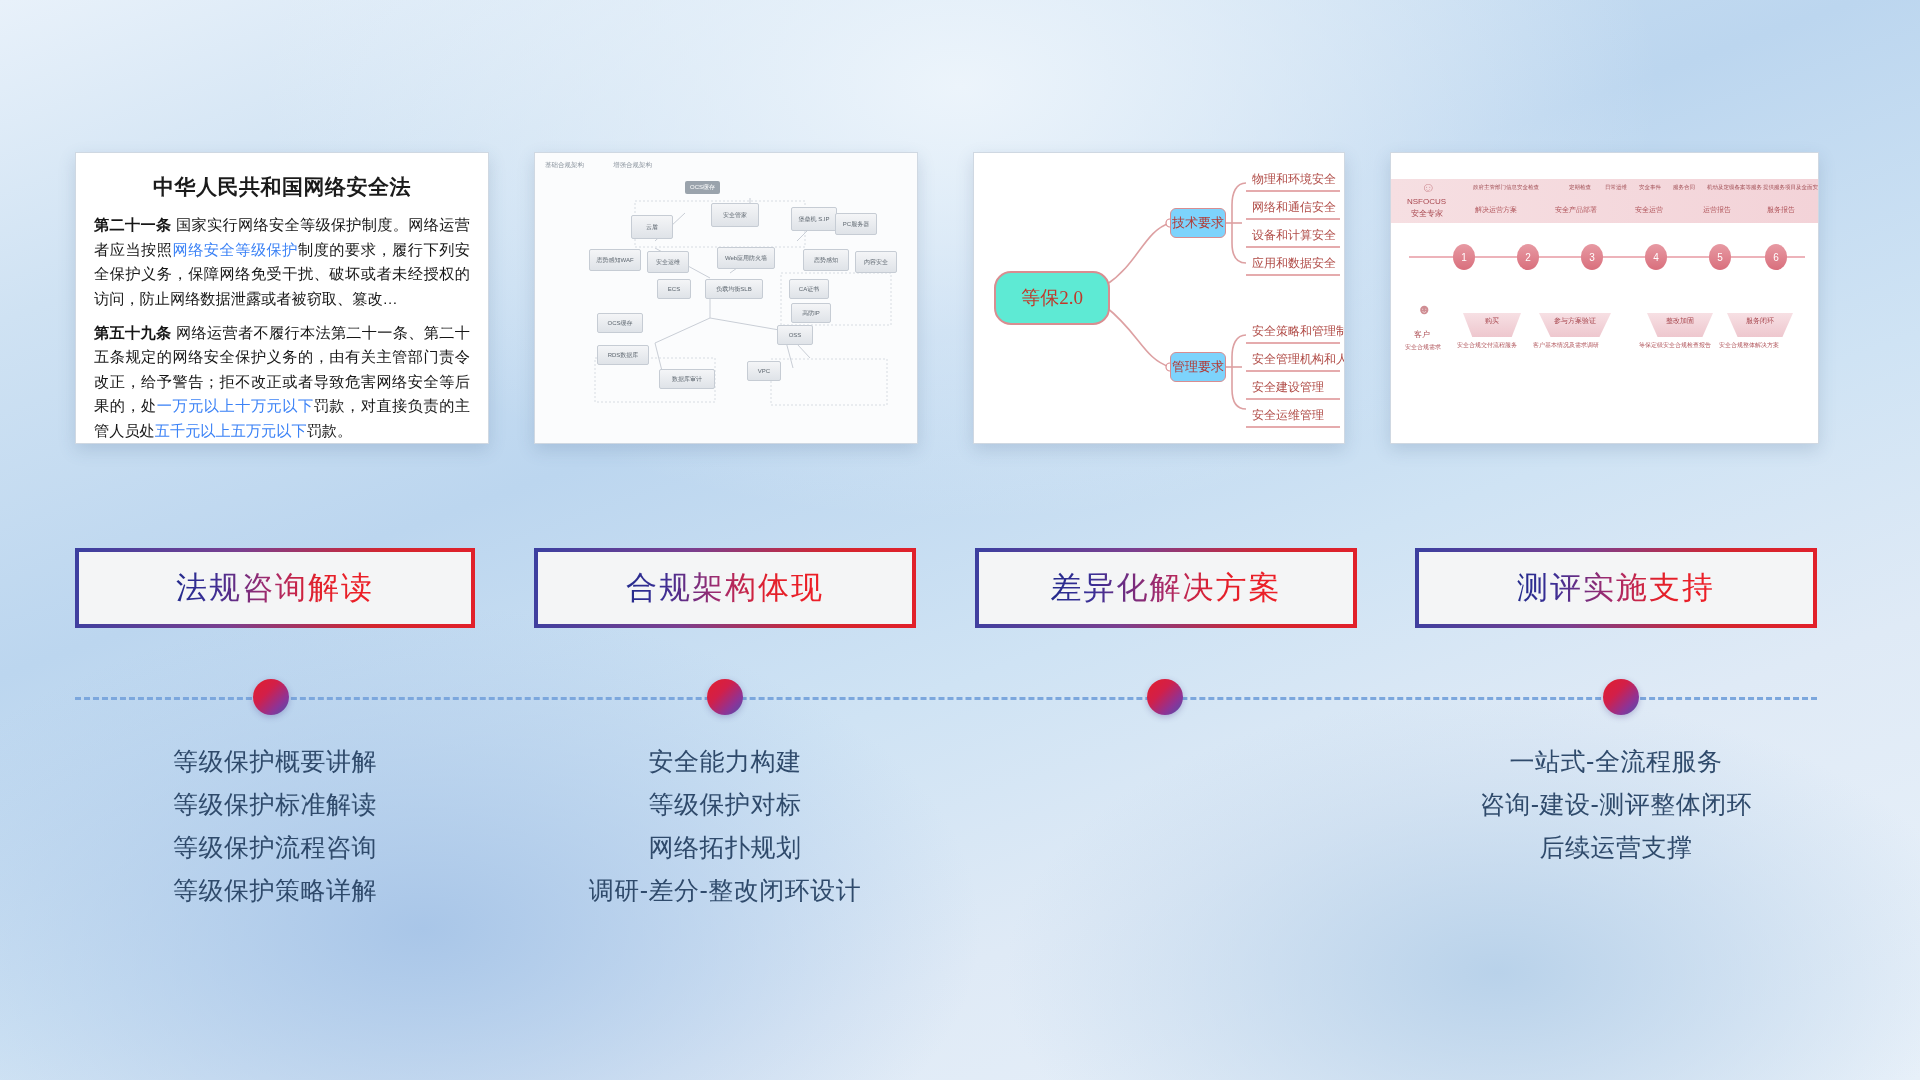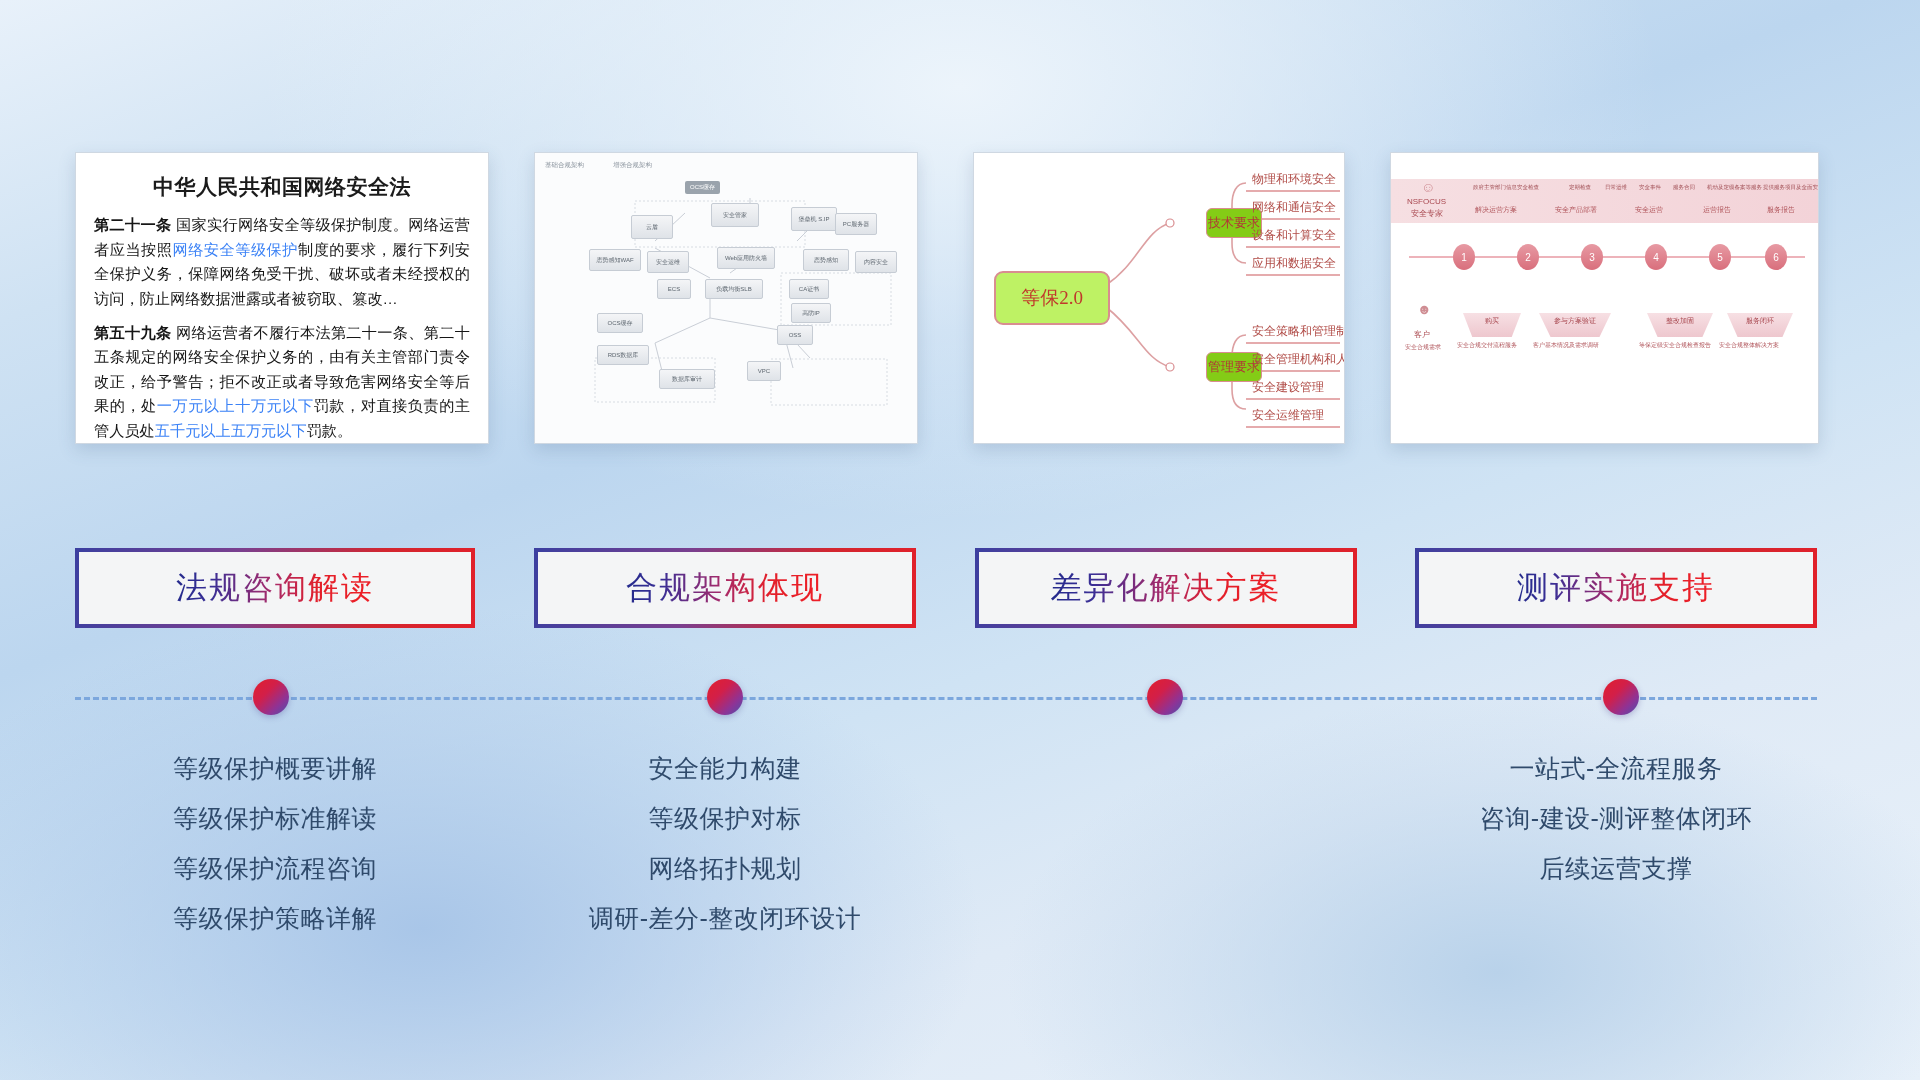--- a/index.html
+++ b/index.html
@@ -50,29 +50,29 @@
   .arch .pill{
     position:absolute;background:#9aa3ac;color:#fff;font-size:6px;border-radius:2px;
     padding:2px 5px;white-space:nowrap;
   }
   .arch svg{position:absolute;left:0;top:0;}
 
   
   .mind{position:relative;width:100%;height:100%;}
   .mind .root{
     position:absolute;left:20px;top:118px;width:112px;height:50px;
-    border:2.5px solid #d98d90;border-radius:9px;background:#bef264;
+    border:2.5px solid #d98d90;border-radius:17px;background:#5eead4;
     display:flex;align-items:center;justify-content:center;
     font-size:19px;color:#c0392b;font-family:"Liberation Serif","DejaVu Serif",serif;
   }
   .mind .br{
-    position:absolute;border:1.4px solid #d98d90;border-radius:6px;background:#84cc16;
+    position:absolute;border:1.4px solid #d98d90;border-radius:6px;background:#7dd3fc;
     display:flex;align-items:center;justify-content:center;
     font-size:13px;color:#b03a36;font-family:"Liberation Serif","DejaVu Serif",serif;
-    padding:13px 8px;white-space:nowrap;margin-left:36px;
+    padding:13px 8px;white-space:nowrap;
   }
   .mind .leaf{
     position:absolute;font-size:12px;color:#b04b46;white-space:nowrap;
     font-family:"Liberation Serif","DejaVu Serif",serif;
   }
   .mind svg{position:absolute;left:0;top:0;}
 
   
   .svc{position:relative;width:100%;height:100%;background:#fff;}
   .svc .hdr{
@@ -127,21 +127,21 @@
   .dot{
     position:absolute;top:679px;width:36px;height:36px;border-radius:50%;
     background:linear-gradient(135deg,#e21f2c 0%,#d21f49 38%,#8e3396 72%,#4a52ad 100%);
     box-shadow:0 2px 6px rgba(70,60,140,.3);
   }
   .d1{left:253px;} .d2{left:707px;} .d3{left:1147px;} .d4{left:1603px;}
 
   
   .col{position:absolute;top:740px;text-align:center;}
   .col .line{
-    font-size:25px;color:#2f4a6b;line-height:1.72;white-space:nowrap;letter-spacing:.5px;margin-top:7px;
+    font-size:25px;color:#2f4a6b;line-height:1.72;white-space:nowrap;letter-spacing:.5px;
   }
   .cl1{left:75px;width:400px;}
   .cl2{left:534px;width:382px;}
   .cl3{left:975px;width:382px;}
   .cl4{left:1415px;width:402px;}
 </style>
 </head>
 <body>
 
 <div class="stage">

